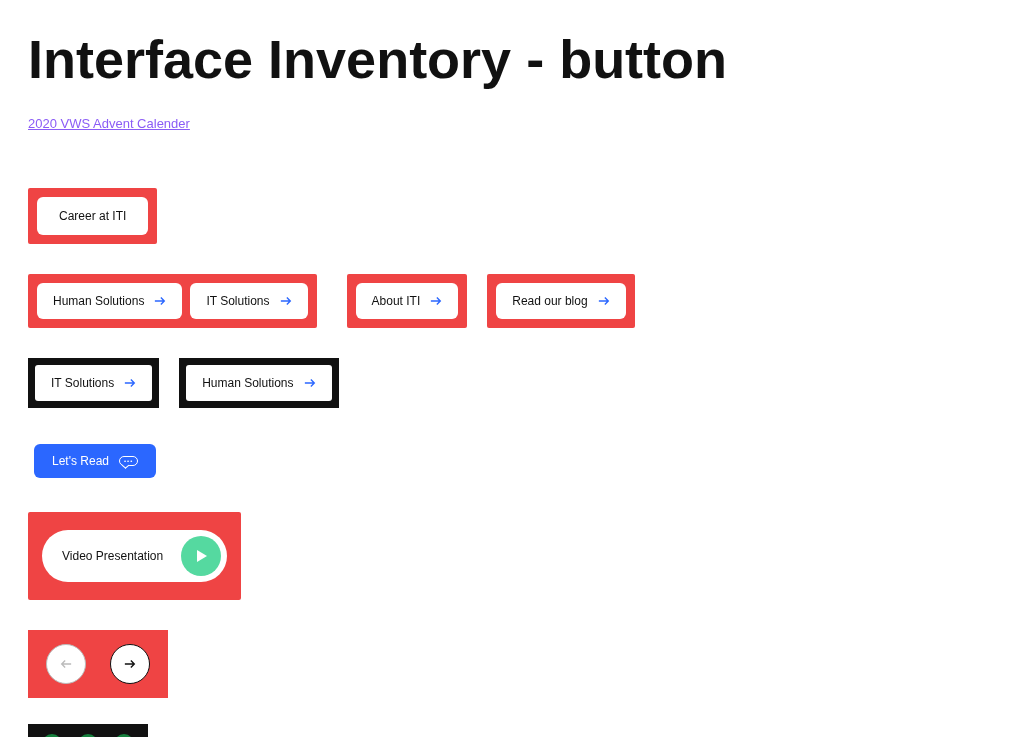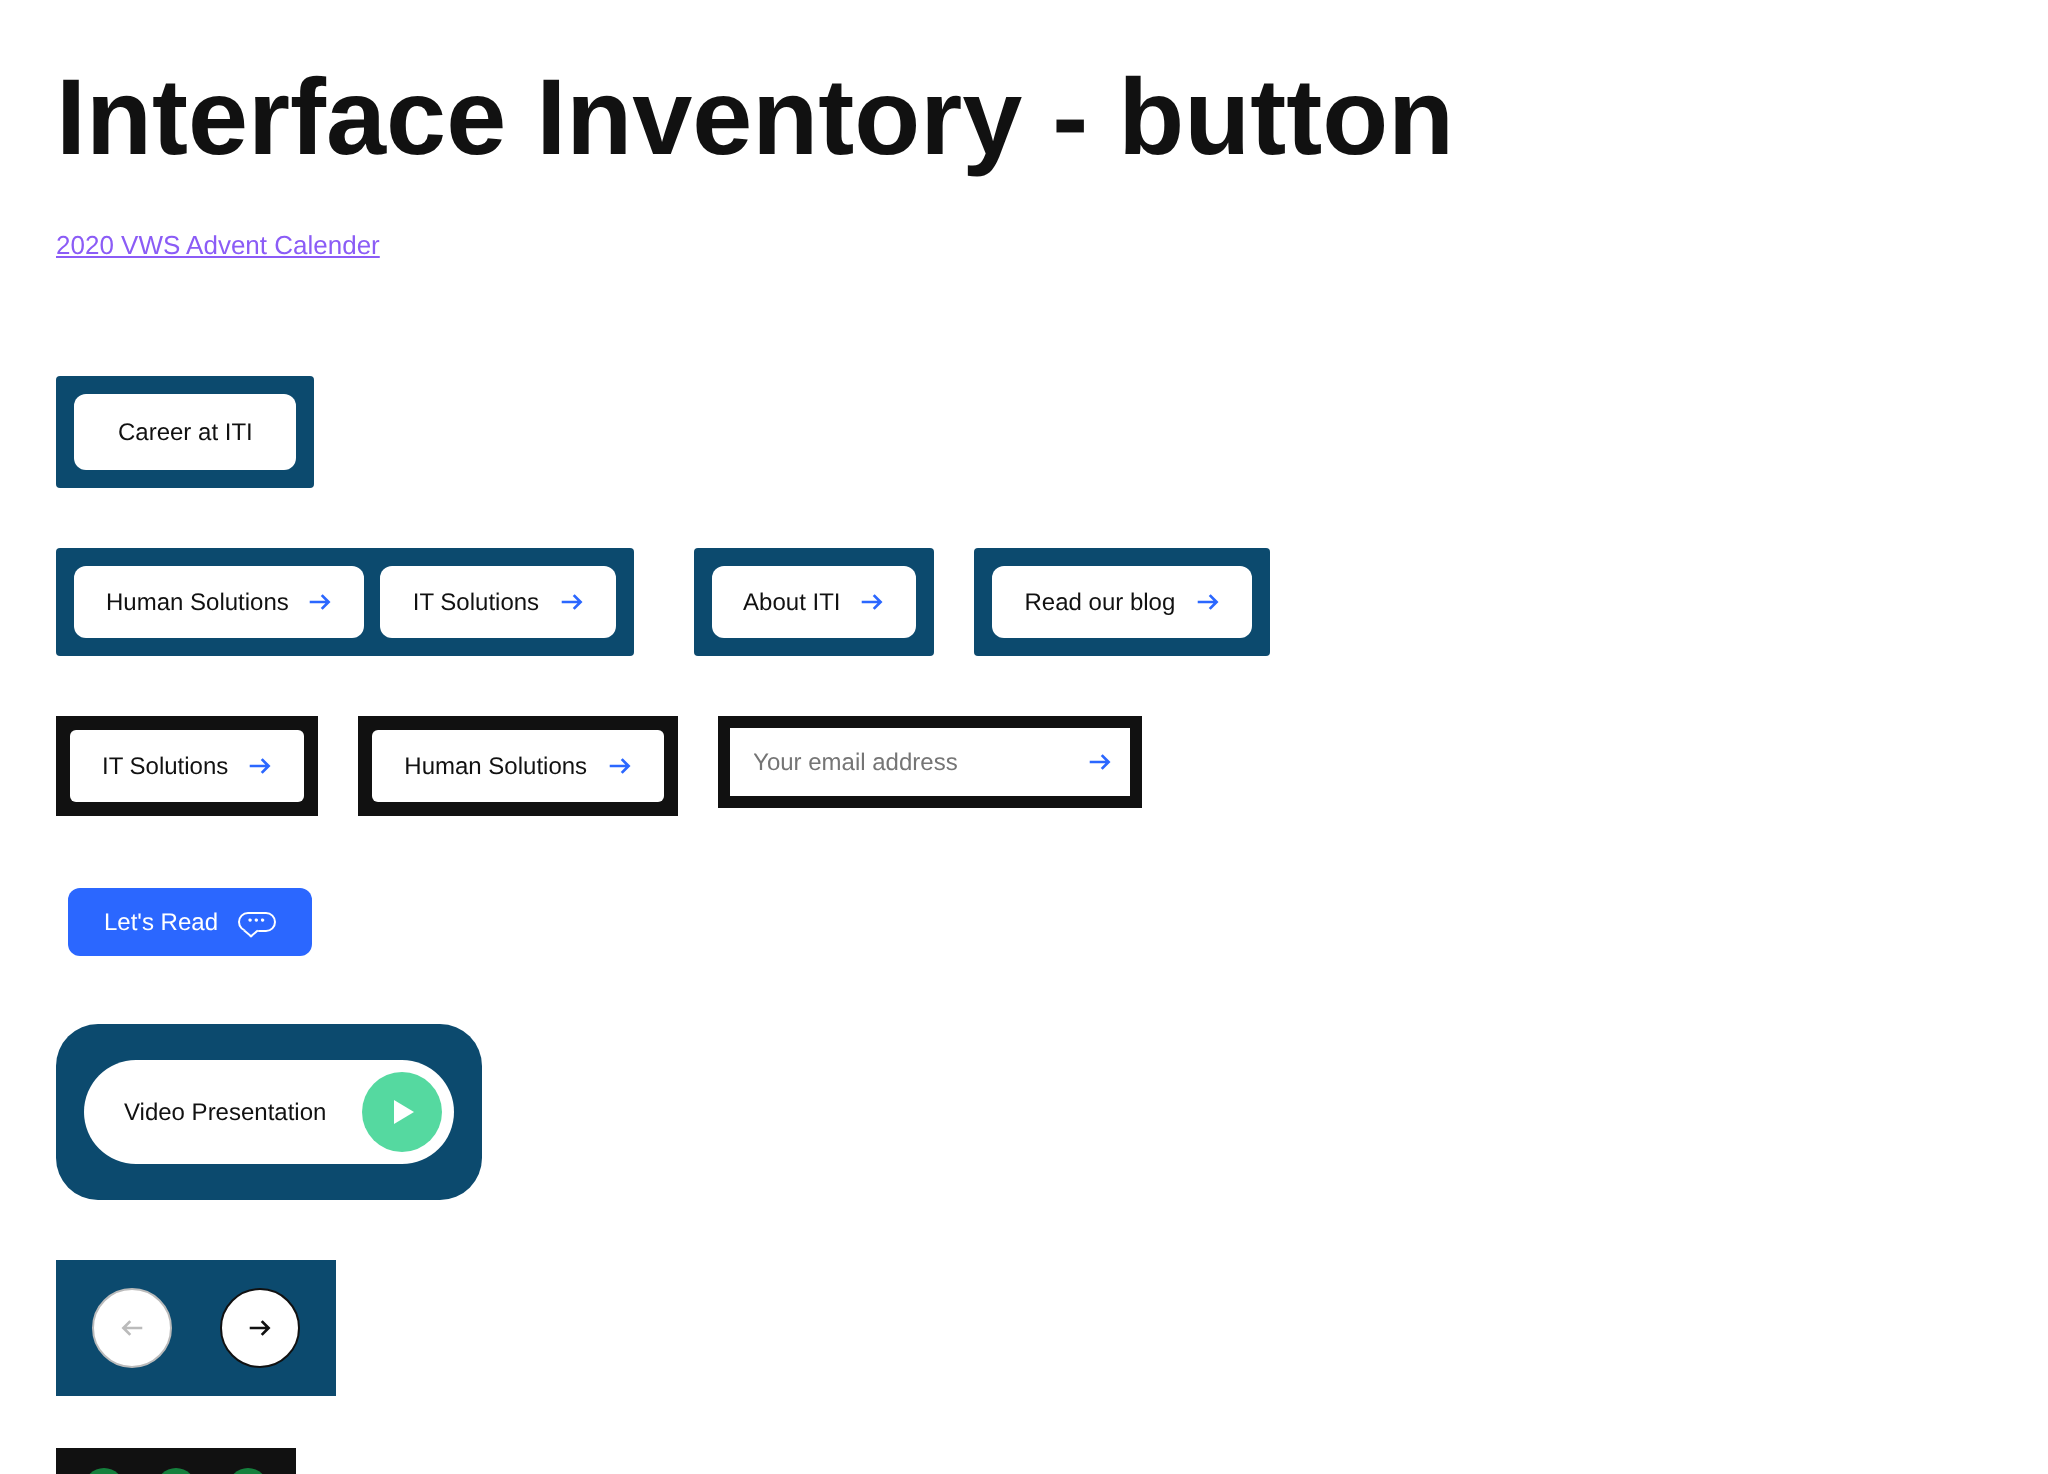--- a/index.html
+++ b/index.html
@@ -22,21 +22,21 @@
   .subtitle-link {
     font-size: 13px;
     text-decoration: underline;
     color: #8b5cf6;
   }
 
   .row { display: flex; gap: 20px; align-items: flex-start; margin-top: 30px; }
 
   
   .pale-panel {
-    background: #0c4a6e;
+    background: #ef4444;
     padding: 9px;
     display: inline-flex;
     gap: 8px;
     align-items: center;
     border-radius: 2px;
   }
   .pale-panel.no-round { border-radius: 0; }
 
   
   .wbtn {
@@ -273,43 +273,33 @@
   <div class="black-frame">
     <button class="wbtn">
       <span>Human Solutions</span>
       <span class="arrow">
         <svg class="arrow-svg" viewBox="0 0 14 10" fill="none" stroke="currentColor" stroke-width="1.6">
             <path d="M1 5h11M8 1l4 4-4 4"></path>
           </svg>
       </span>
     </button>
   </div>
-  <div class="email-frame">
-    <input class="email-fld" placeholder="Your email address" style="">
-    <button class="email-go">
-      <span>
-        <svg class="arrow-svg" viewBox="0 0 14 10" fill="none" stroke="currentColor" stroke-width="1.6">
-            <path d="M1 5h11M8 1l4 4-4 4"></path>
-          </svg>
-      </span>
-    </button>
-  </div>
 </div>
 
 
 <div class="row" style="margin-top:36px; padding-left:6px;">
   <button class="lets-talk">
     <span>Let's Read</span>
     <span class="bubble-icon">•••</span>
   </button>
 </div>
 
 
 <div class="row" style="margin-top:34px;">
-  <div class="pale-panel" style="padding:18px 14px;border-radius:21px;">
+  <div class="pale-panel" style="padding:18px 14px;">
     <div class="video-pill">
       <span>Video Presentation</span>
       <span class="play-circle">
         <svg width="12" height="14" viewBox="0 0 12 14">
             <path d="M1 1l10 6-10 6z" fill="#fff"></path>
           </svg>
       </span>
     </div>
   </div>
 </div>

